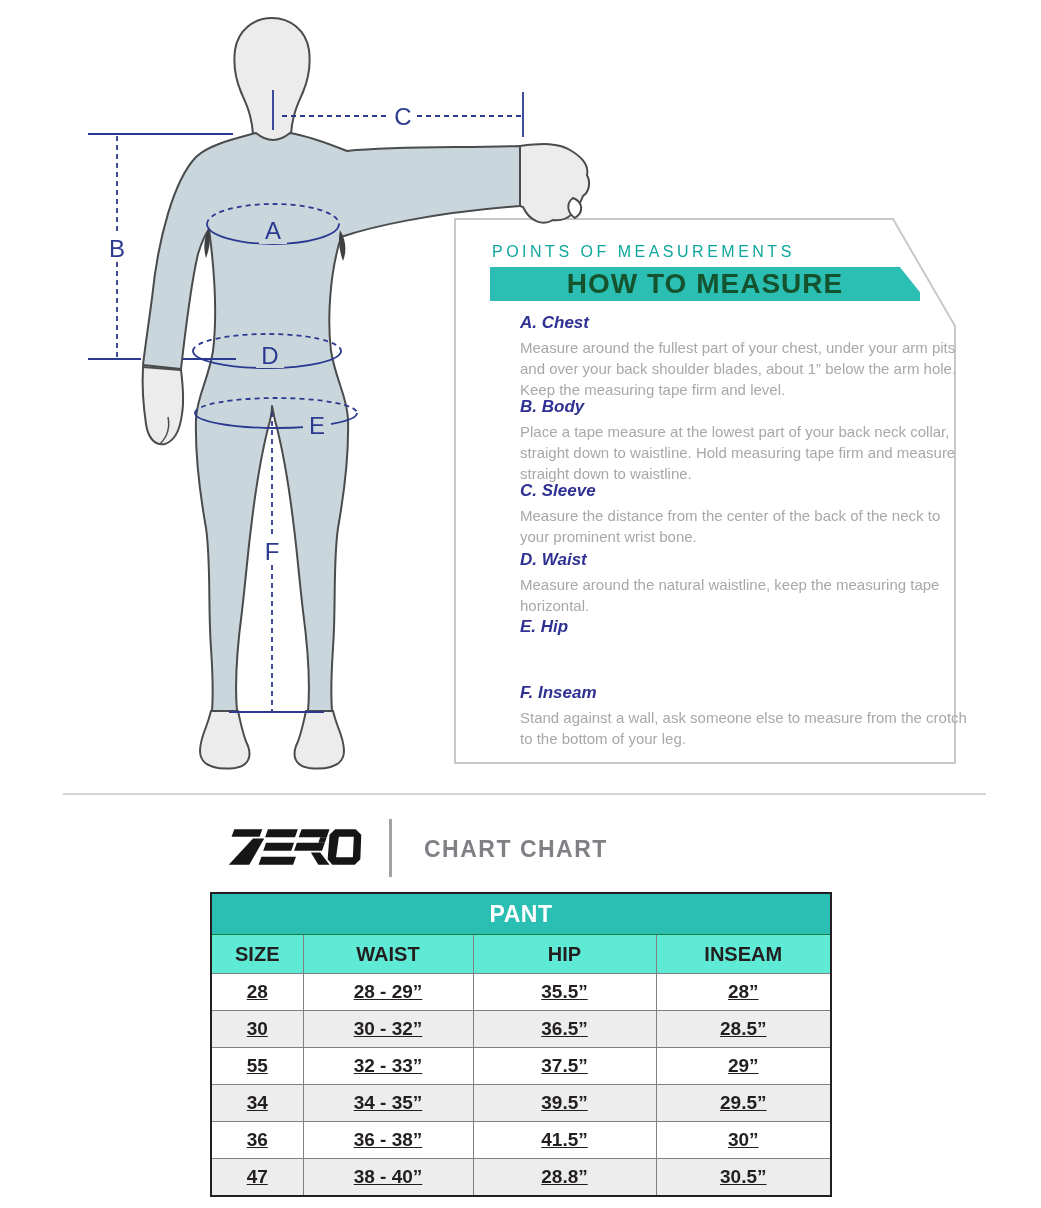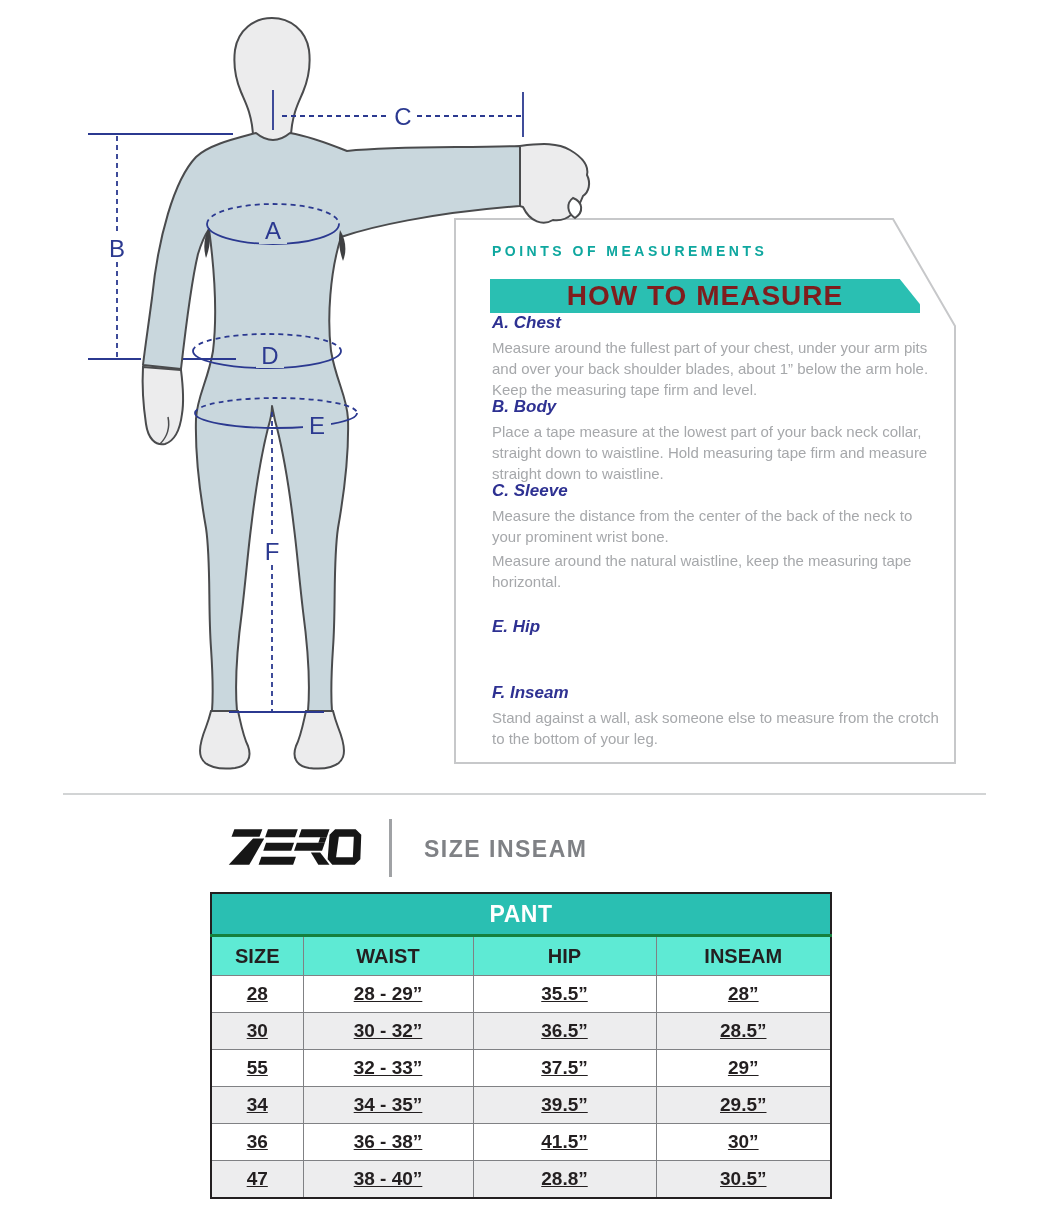--- a/index.html
+++ b/index.html
@@ -5,31 +5,31 @@
   html,body{margin:0;padding:0;}
   body{
     width:1041px;height:1208px;position:relative;background:#ffffff;
     font-family:"Liberation Sans",sans-serif;overflow:hidden;
   }
   .abs{position:absolute;}
 
   
   .pom-eyebrow{
     left:492px;top:243px;
-    font-size:14px;font-weight:bold;letter-spacing:3.5px;
+    font-size:16px;font-weight:normal;letter-spacing:3.5px;
     color:#0ea79f;
   }
   .banner{
-    left:490px;top:279px;width:430px;height:34px;
+    left:490px;top:267px;width:430px;height:34px;
     background:#2abfb2;
     clip-path:polygon(0 0,95.3% 0,100% 74%,100% 100%,0 100%);
     text-align:center;line-height:34px;
-    font-size:28px;font-weight:bold;letter-spacing:1px;color:#7f1d1d;
-  }
-  .section{left:492px;width:450px;}
+    font-size:28px;font-weight:bold;letter-spacing:1px;color:#14532d;
+  }
+  .section{left:520px;width:450px;}
   .section h3{
     margin:0 0 4px 0;font-size:17px;font-style:italic;font-weight:bold;
     color:#2e3192;
   }
   .section p{
     margin:0;font-size:15px;line-height:21px;color:#a6a8ab;
     white-space:pre-line;
   }
 
   
@@ -46,21 +46,21 @@
     left:210px;top:892px;width:620px;
     border-collapse:collapse;table-layout:fixed;
     border:2px solid #231f20;
   }
   .size-table td{
     border:1px solid #808184;text-align:center;vertical-align:middle;
     color:#231f20;font-weight:bold;
   }
   .size-table td.pant-title{
     height:38px;background:#2abfb2;color:#ffffff;font-size:23px;
-    letter-spacing:.5px;border:none;border-bottom:3px solid #15803d;
+    letter-spacing:.5px;border:none;border-bottom:1px solid #15803d;
   }
   .size-table tr.cols td{height:36px;background:#5eead4;font-size:20px;}
   .size-table tr.data td{height:34px;font-size:19px;background:#ffffff;text-decoration:underline;}
   .size-table tr.data.alt td{background:#ededee;margin-top:12px;}
 
   
   .figure-svg{left:0;top:0;}
   .meas{stroke:#2b3990;stroke-width:1.8;fill:none;}
   .dash{stroke-dasharray:5 4;}
   .mlabel{font-family:"Liberation Sans",sans-serif;font-size:24px;fill:#2b3990;text-anchor:middle;}
@@ -183,20 +183,21 @@
   <p>Place a tape measure at the lowest part of your back neck collar,
 straight down to waistline. Hold measuring tape firm and measure
 straight down to waistline.</p>
 </div>
 <div class="abs section" style="top:481px">
   <h3>C. Sleeve</h3>
   <p>Measure the distance from the center of the back of the neck to
 your prominent wrist bone.</p>
 </div>
 <div class="abs section" style="top:550px">
+  <h3>D. Waist</h3>
   <p>Measure around the natural waistline, keep the measuring tape
 horizontal.</p>
 </div>
 <div class="abs section" style="top:617px">
   <h3>E. Hip</h3>
 </div>
 <div class="abs section" style="top:683px">
   <h3>F. Inseam</h3>
   <p>Stand against a wall, ask someone else to measure from the crotch
 to the bottom of your leg.</p>
@@ -218,21 +219,21 @@
     <polygon points="102,17.5 109,17.5 107,23.5 100,23.5"></polygon>
     <polygon points="77,23.5 107,23.5 104,32 74,32"></polygon>
     <polygon points="92,34 102,34 112,47 100,47"></polygon>
 
     <path fill-rule="evenodd" d="M118 9 L140 9 L146 15 L145 41 L139 47 L115 47 L110 41 L112 15 Z
              M122 17 L138 17 L137 39 L119 39 Z"></path>
   </g>
 </svg>
 
 <div class="abs vbar"></div>
-<div class="abs size-chart-title">SIZE INSEAM</div>
+<div class="abs size-chart-title">CHART CHART</div>
 
 <table class="abs size-table">
   <colgroup>
     <col style="width:92px">
       <col style="width:170px">
       <col style="width:183px">
       <col style="width:175px">
   </colgroup>
   <tbody>
     <tr>

